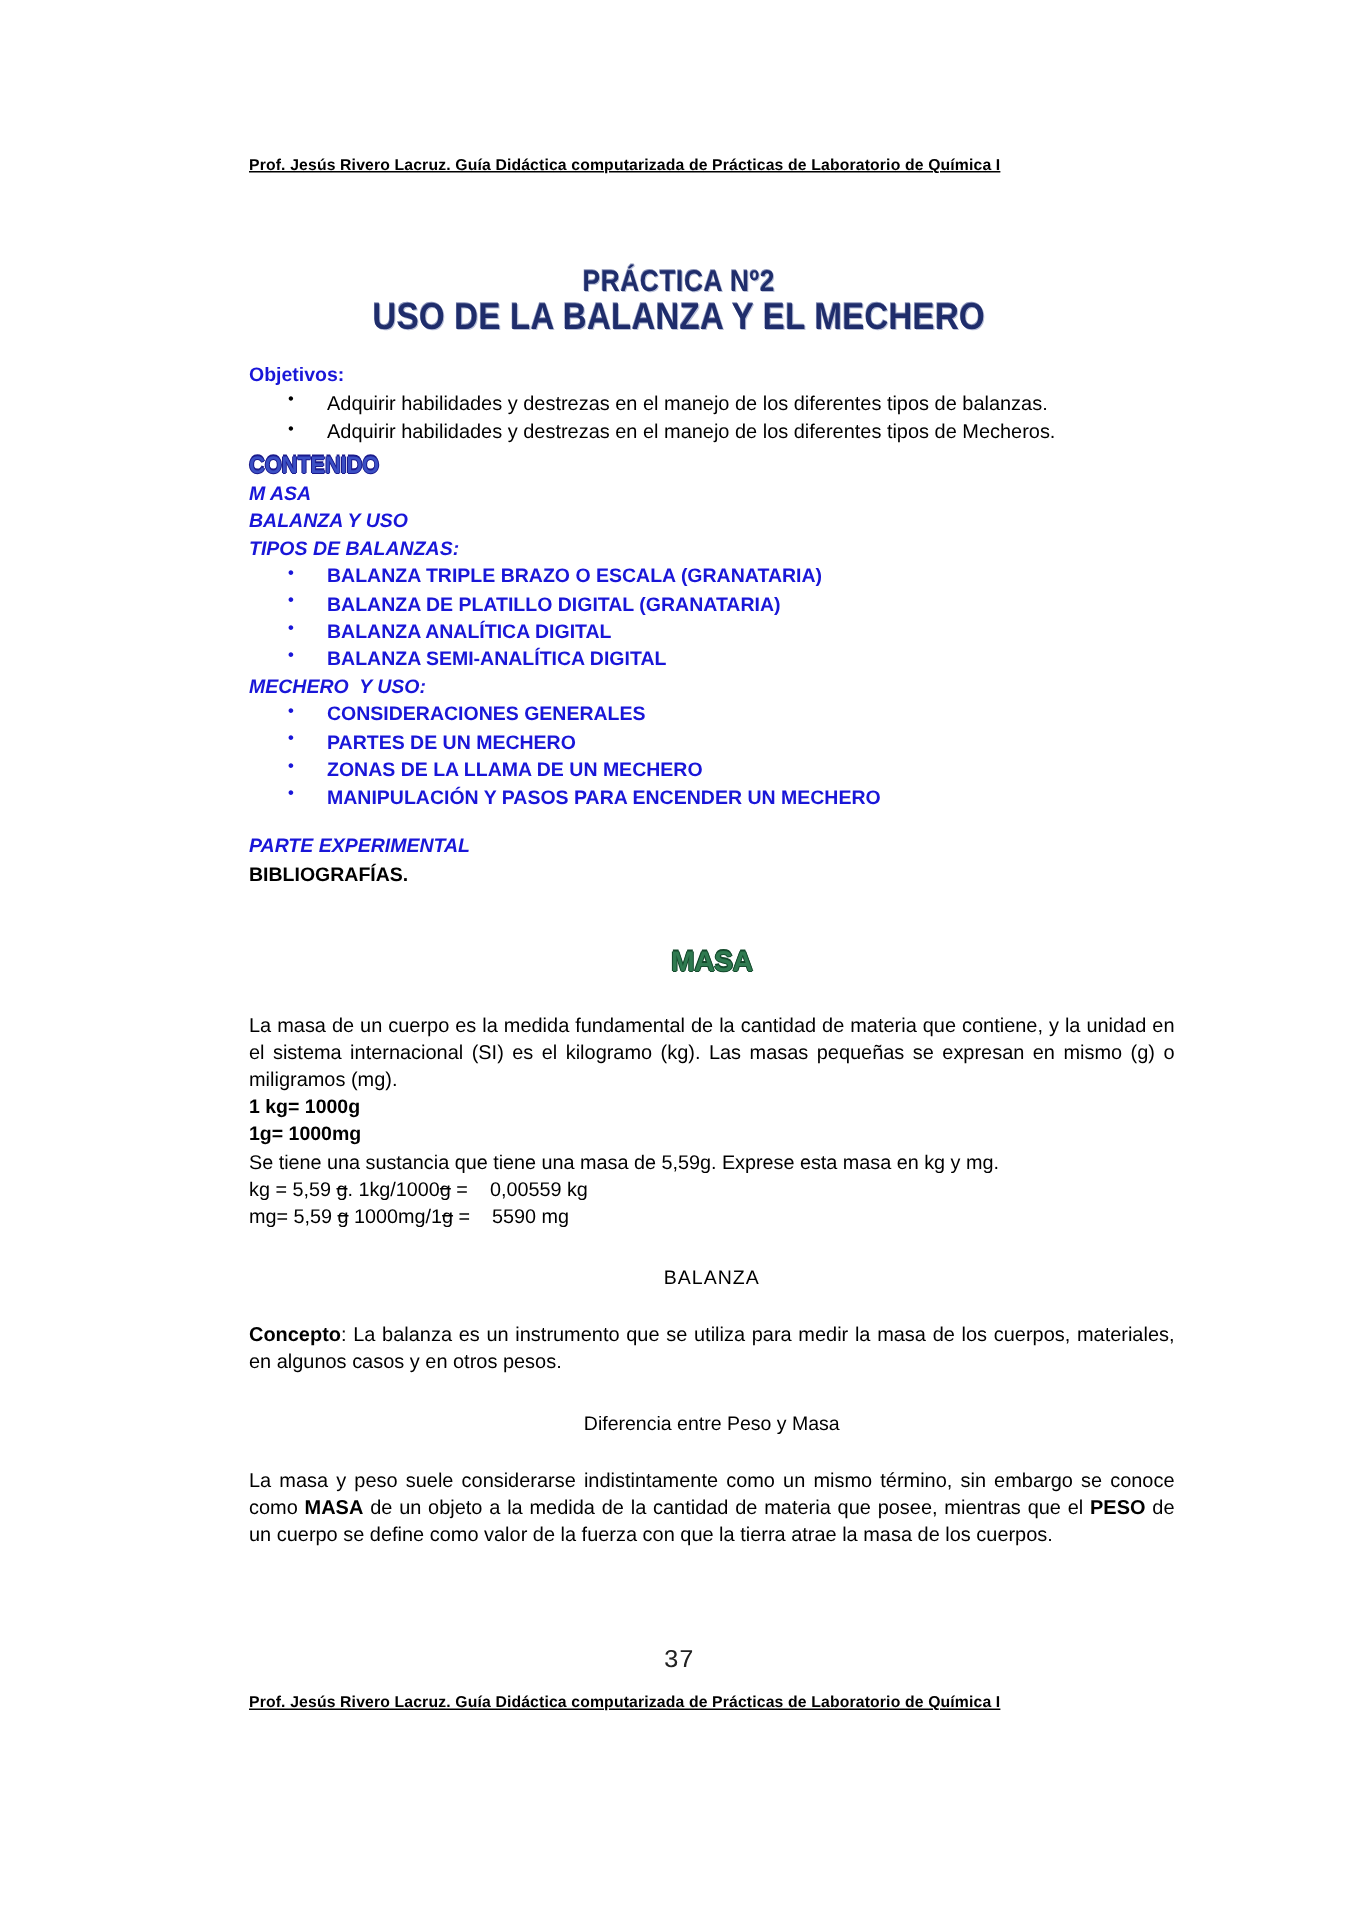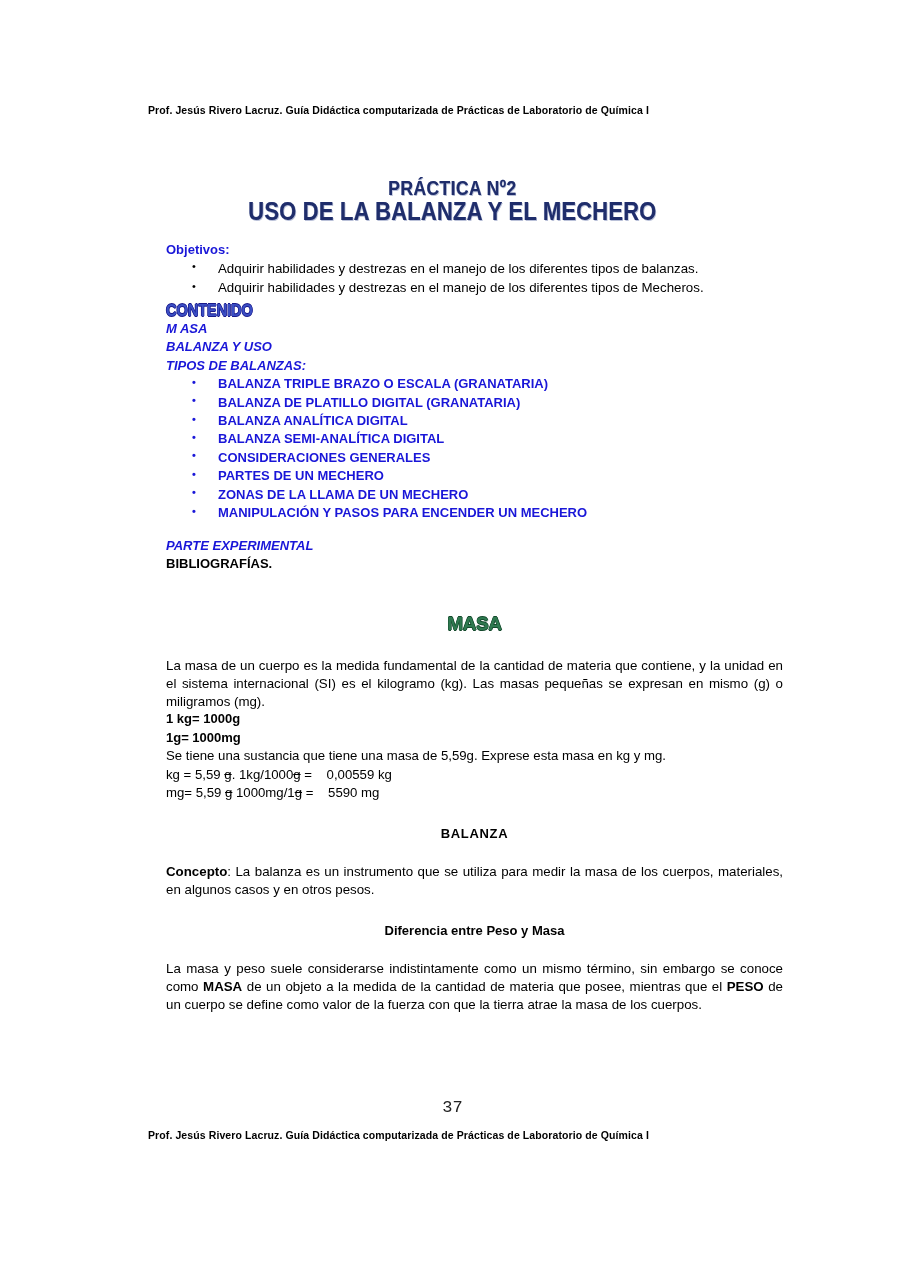--- a/index.html
+++ b/index.html
@@ -21,27 +21,28 @@
   .content {
     position: absolute;
     left: 166px;
     top: 0;
     width: 617px;
   }
 
   
   .running-head {
     position: absolute;
-    left: 148px;
+    left: 166px;
     width: 640px;
     font-size: 10.5px;
     font-weight: bold;
     letter-spacing: 0.1px;
     color: #000;
     white-space: nowrap;
+    text-decoration: underline;
   }
   .running-head.top { top: 104px; }
   .running-head.bottom { top: 1129px; }
 
   .page-number {
     position: absolute;
     left: 0;
     width: 905px;
     top: 1098px;
     text-align: center;
@@ -164,21 +165,21 @@
   .body-par {
     font-size: 13.3px;
     line-height: 1.35;
     text-align: justify;
     color: #000;
     margin: 0;
   }
 
   .center-head {
     text-align: center;
-    font-weight: bold;
+    font-weight: normal;
     font-size: 13px;
     color: #000;
   }
   .center-head.spaced { letter-spacing: 0.7px; }
 
   .calc-line {
     font-size: 13.2px;
     line-height: 1.38;
     color: #000;
     white-space: pre;
@@ -214,20 +215,21 @@
     <div class="blue-line">BALANZA Y USO</div>
     <div class="blue-line">TIPOS DE BALANZAS:</div>
 
     <ul class="plain contents">
       <li>BALANZA  TRIPLE BRAZO O ESCALA (GRANATARIA)</li>
       <li>BALANZA DE PLATILLO DIGITAL (GRANATARIA)</li>
       <li>BALANZA ANALÍTICA DIGITAL</li>
       <li>BALANZA SEMI-ANALÍTICA DIGITAL</li>
     </ul>
 
+    <div class="blue-line">MECHERO  Y USO:</div>
 
     <ul class="plain contents">
       <li>CONSIDERACIONES GENERALES</li>
       <li>PARTES DE UN MECHERO</li>
       <li>ZONAS DE LA LLAMA DE UN MECHERO</li>
       <li>MANIPULACIÓN Y PASOS PARA ENCENDER UN MECHERO</li>
     </ul>
 
     <div class="spacer-md"></div>
 

